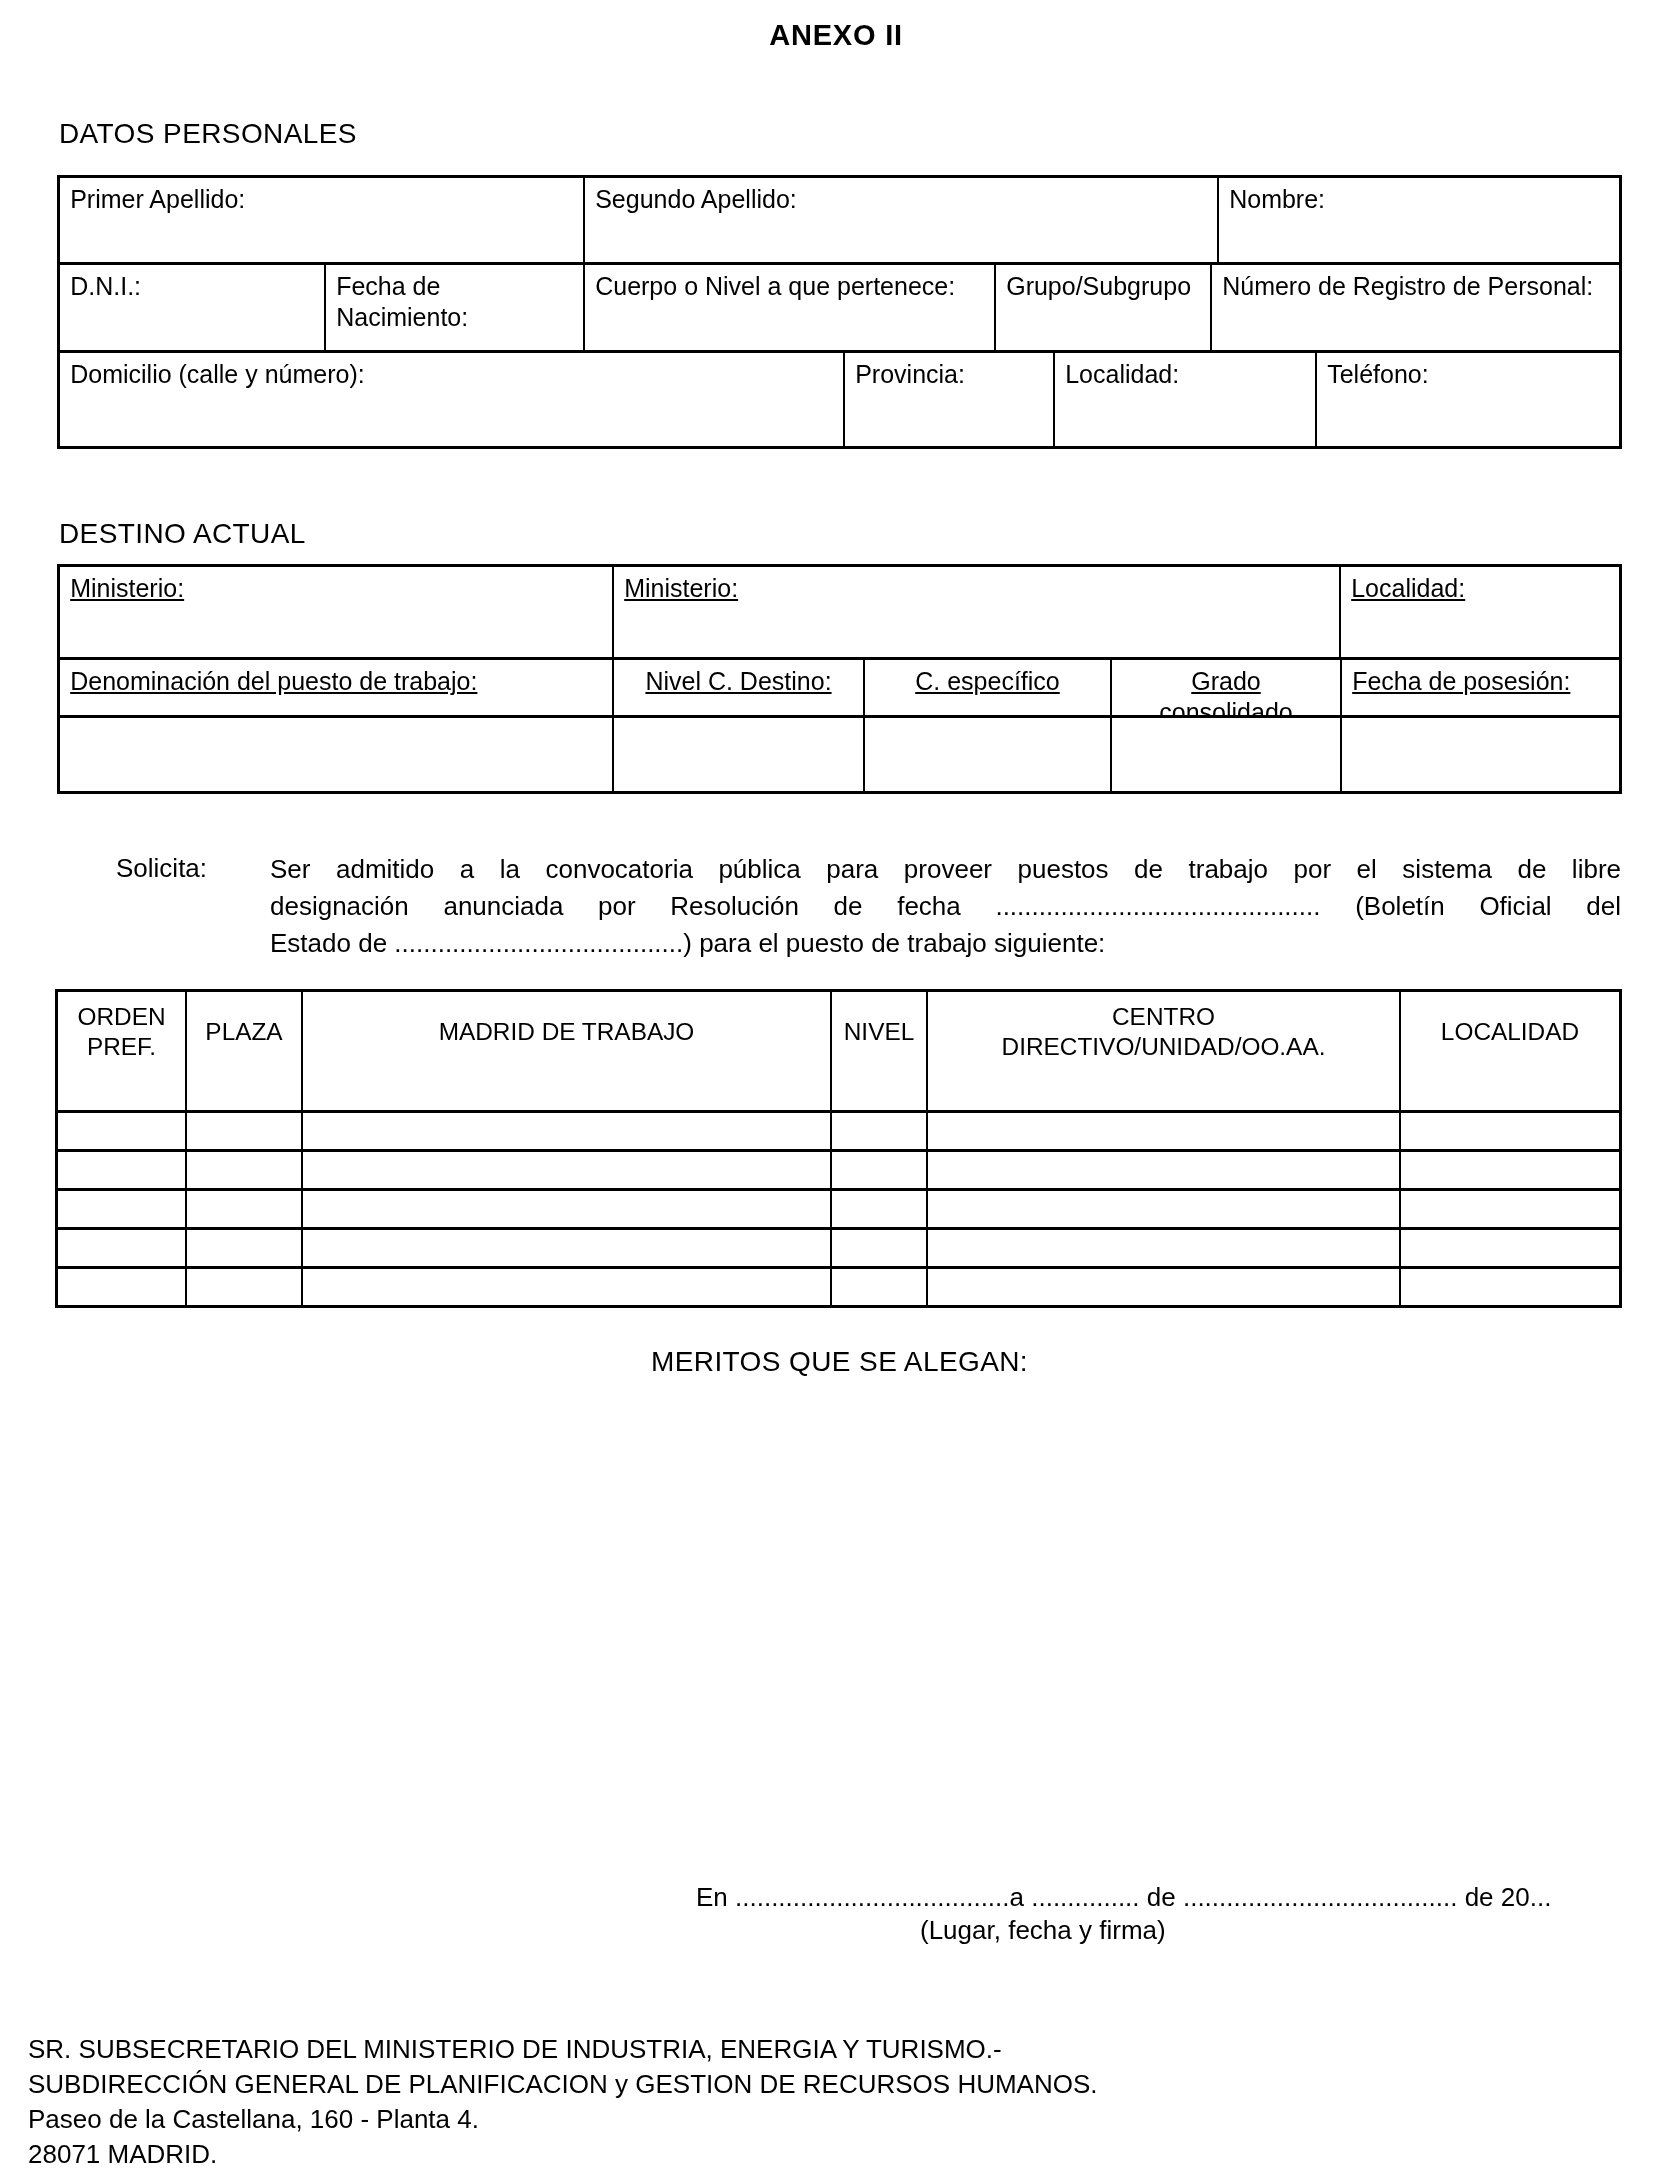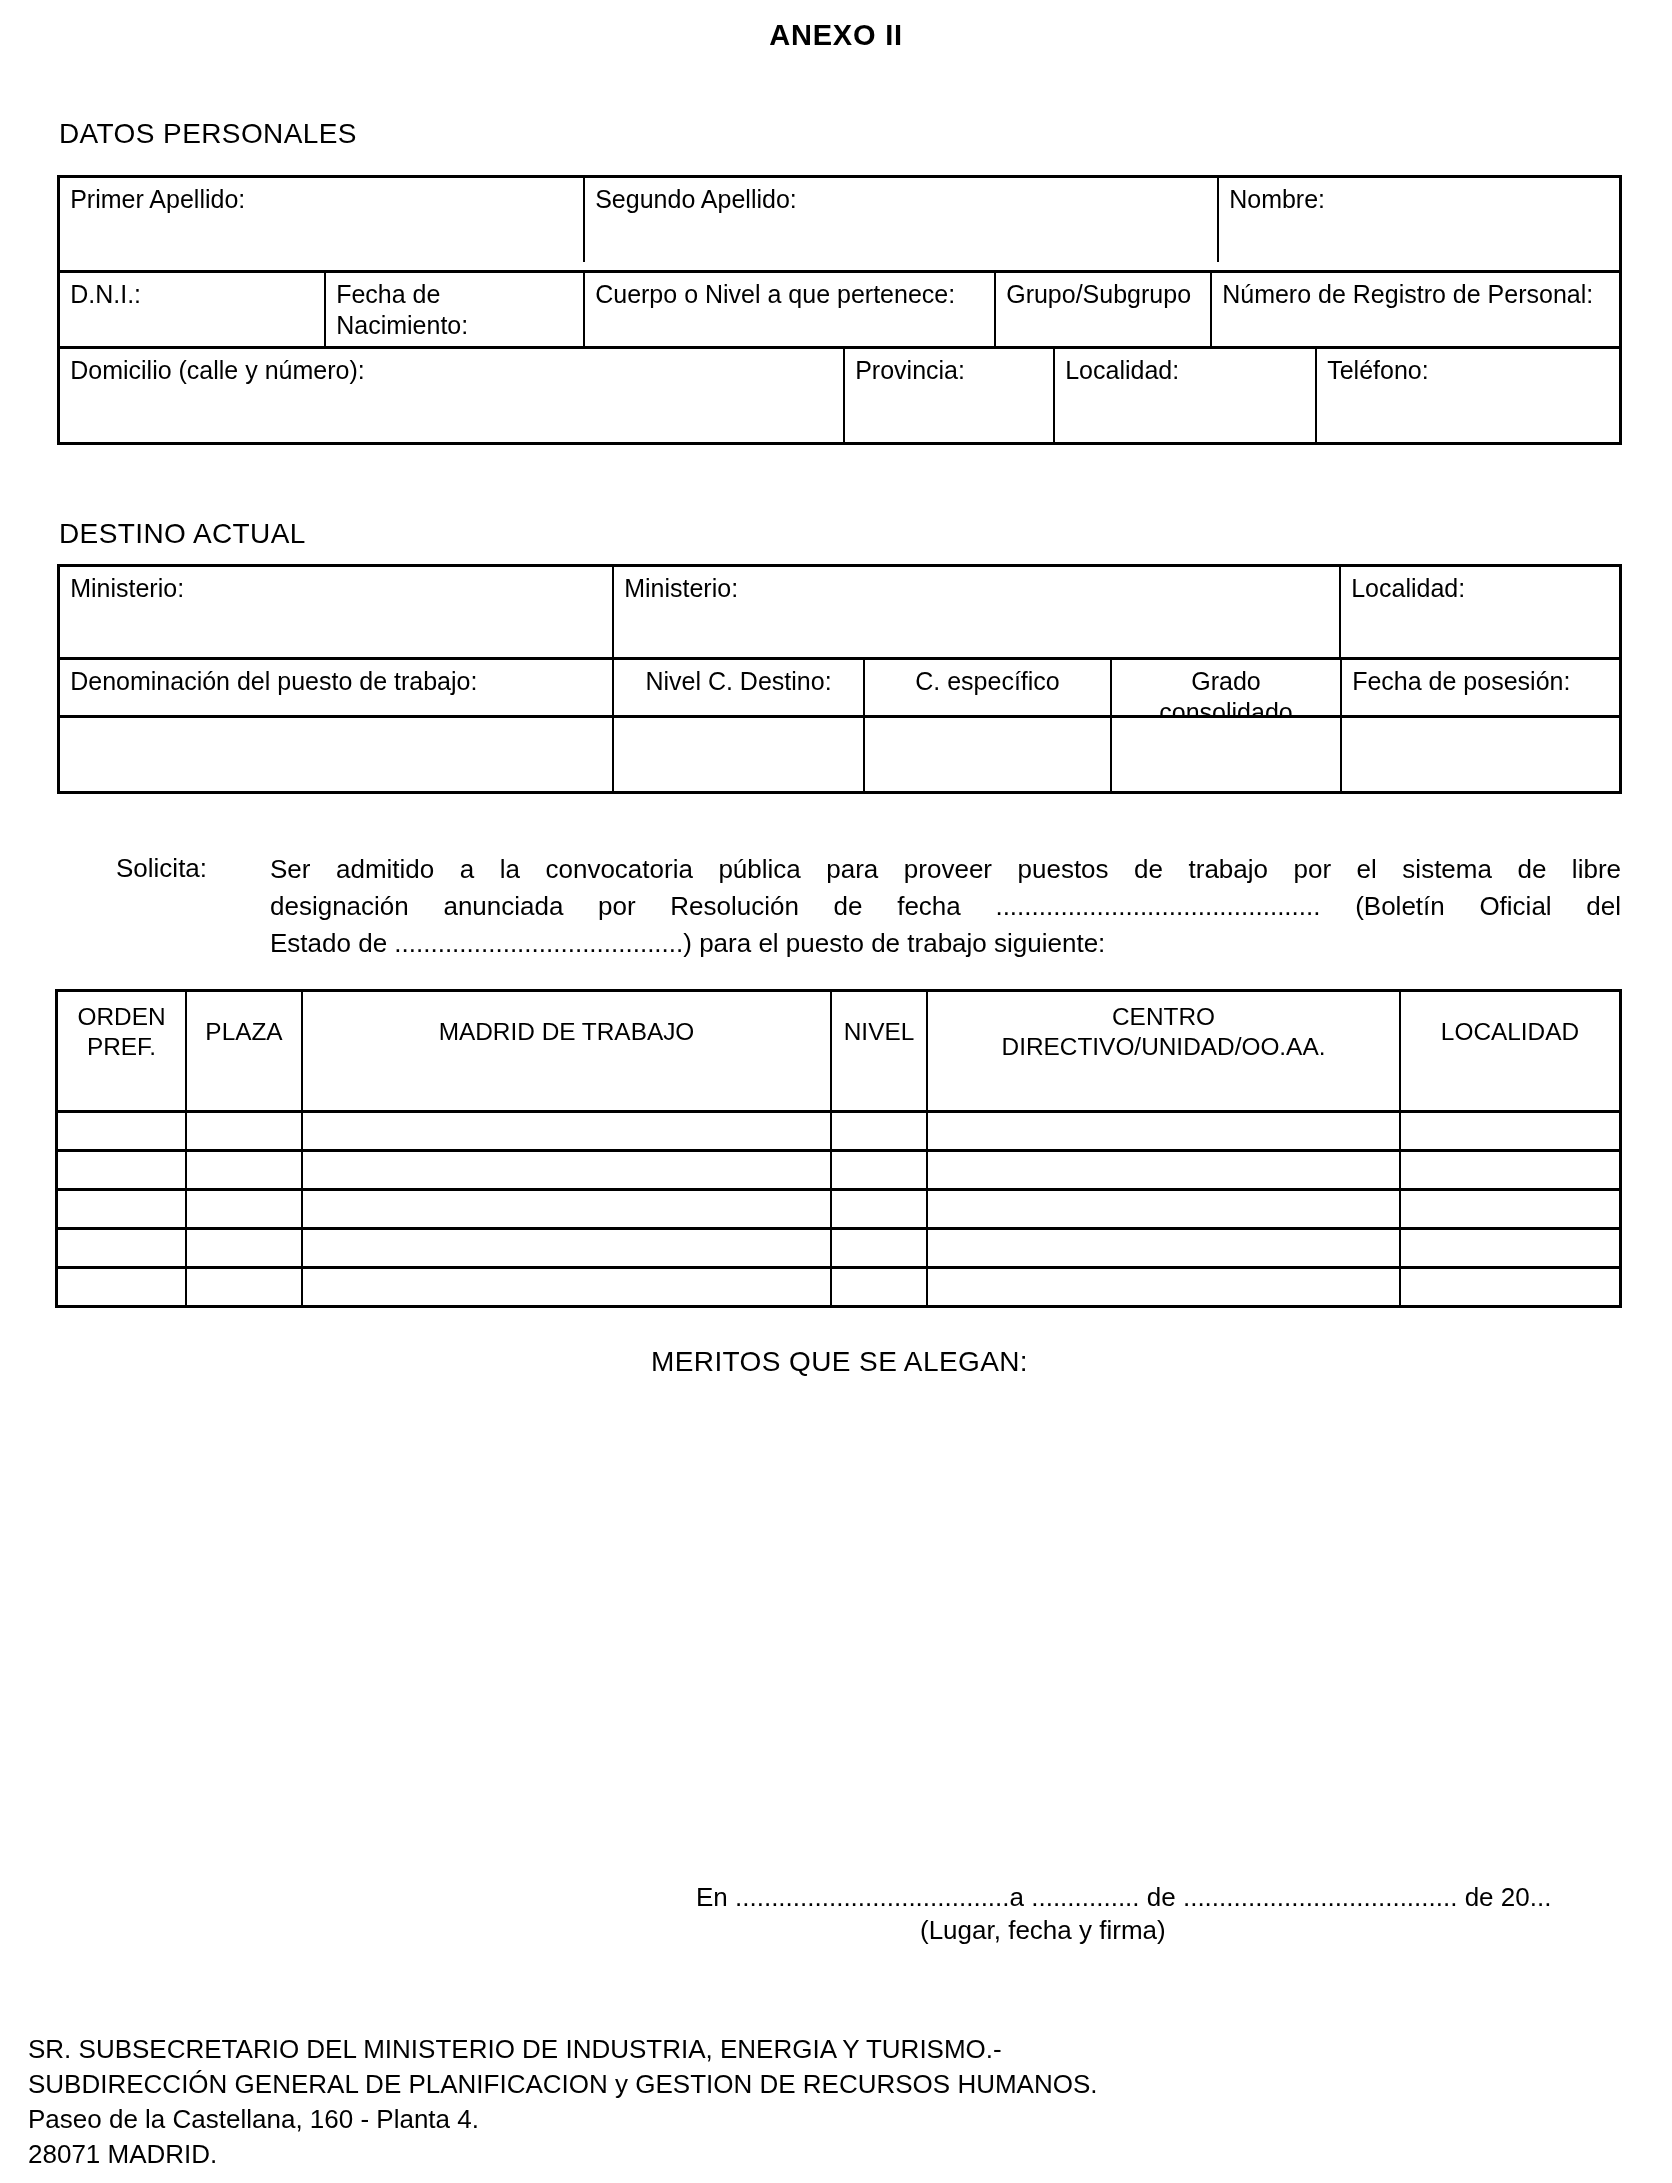--- a/index.html
+++ b/index.html
@@ -32,25 +32,25 @@
     line-height: 31px;
     white-space: pre-line;
     overflow: hidden;
   }
   .cell:first-child { border-left: none; }
   .cell.c { text-align: center; }
 
   
   .tbl-datos { top: 175px; left: 57px; width: 1565px; }
   .tbl-datos .r1 { grid-template-columns: 523px 634px 1fr; height: 84px; }
-  .tbl-datos .r2 { grid-template-columns: 264px 259px 411px 216px 1fr; height: 76px; margin-top: 8px; }
+  .tbl-datos .r2 { grid-template-columns: 264px 259px 411px 216px 1fr; height: 88px; }
   .tbl-datos .r3 { grid-template-columns: 783px 210px 262px 1fr; height: 96px; }
 
   
-  .tbl-destino { top: 564px; left: 57px; width: 1565px; }
+  .tbl-destino { top: 564px; left: 57px; width: 1565px; text-decoration: underline; }
   .tbl-destino .r1 { grid-template-columns: 552px 727px 1fr; height: 90px; }
   .tbl-destino .r2 { grid-template-columns: 552px 251px 247px 230px 1fr; height: 58px; }
   .tbl-destino .r3 { grid-template-columns: 552px 251px 247px 230px 1fr; height: 76px; }
 
   
   .solicita { position: absolute; top: 851px; left: 116px; width: 1505px; font-size: 26px; }
   .sol-label { position: absolute; left: 0; top: 1.6px; }
   .sol-par { margin-left: 154px; width: 1351px; line-height: 37px; }
   .jline { text-align: justify; text-align-last: justify; }
 

